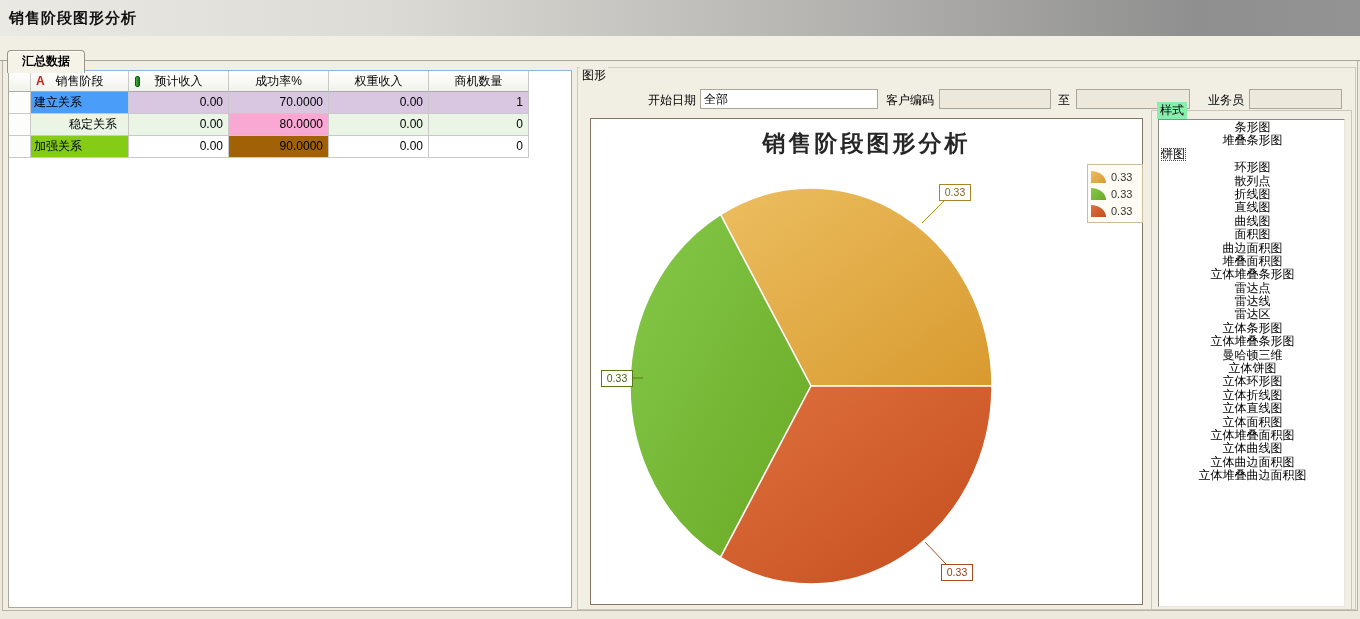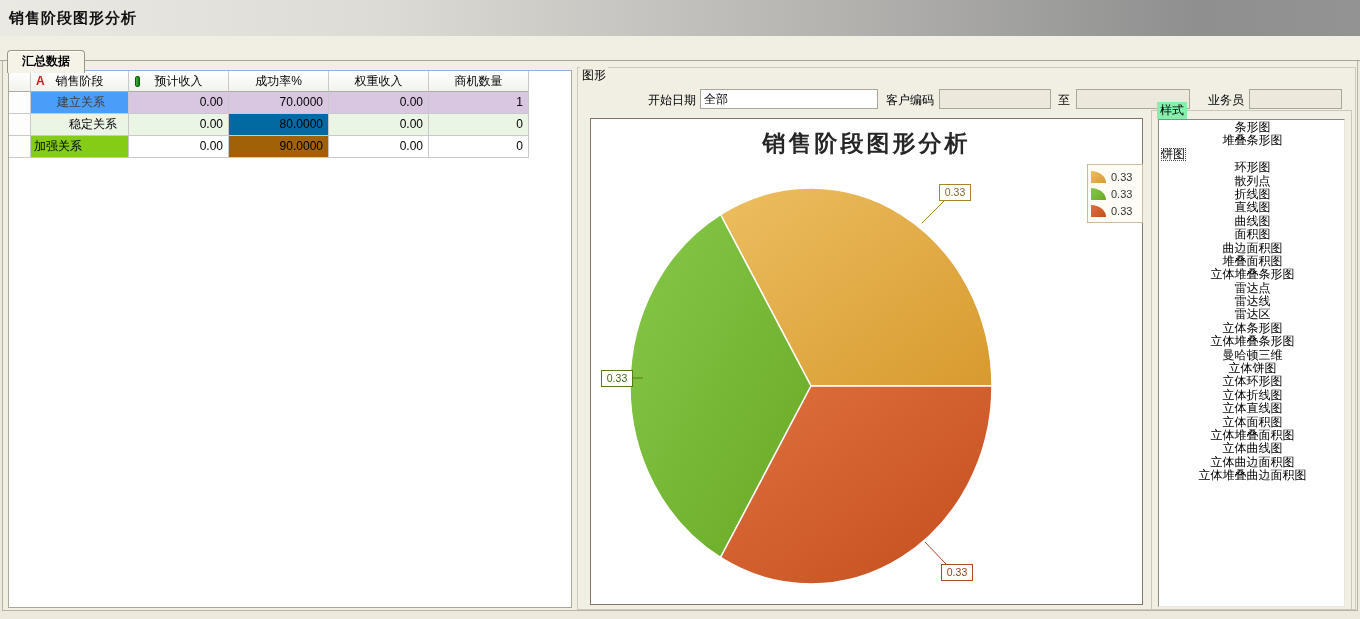--- a/index.html
+++ b/index.html
@@ -95,31 +95,31 @@
       <div class="g-cell w-num">
         <span>权重收入</span>
       </div>
       <div class="g-cell w-num">
         <span>商机数量</span>
       </div>
     </div>
     <div id="grid-body">
         <div class="g-row">
           <div class="g-cell w-sel" style="background: rgb(253, 253, 251);"></div>
-          <div class="g-cell w-name c-name" style="background: rgb(74, 157, 248); color: #404040; text-align: center;">建立关系</div>
+          <div class="g-cell w-name c-name" style="background: rgb(74, 157, 248); color: #000000;">建立关系</div>
           <div class="g-cell w-num c-num" style="background: rgb(217, 199, 226);">0.00</div>
           <div class="g-cell w-num c-num" style="background: rgb(217, 199, 226);">70.0000</div>
           <div class="g-cell w-num c-num" style="background: rgb(217, 199, 226);">0.00</div>
           <div class="g-cell w-num c-num" style="background: rgb(217, 199, 226);">1</div>
         </div>
         <div class="g-row">
           <div class="g-cell w-sel" style="background: rgb(253, 253, 251);"></div>
           <div class="g-cell w-name c-name" style="background: rgb(234, 245, 230); padding-left: 38px;">稳定关系</div>
           <div class="g-cell w-num c-num" style="background: rgb(234, 245, 230);">0.00</div>
-          <div class="g-cell w-num c-num" style="background: #0369a1;">80.0000</div>
+          <div class="g-cell w-num c-num" style="background: #f9a8d4;">80.0000</div>
           <div class="g-cell w-num c-num" style="background: rgb(234, 245, 230);">0.00</div>
           <div class="g-cell w-num c-num" style="background: rgb(234, 245, 230);">0</div>
         </div>
         <div class="g-row">
           <div class="g-cell w-sel" style="background: rgb(253, 253, 251);"></div>
           <div class="g-cell w-name c-name" style="background: #84cc16;">加强关系</div>
           <div class="g-cell w-num c-num" style="background: rgb(255, 255, 255);">0.00</div>
           <div class="g-cell w-num c-num" style="background: #a16207;">90.0000</div>
           <div class="g-cell w-num c-num" style="background: rgb(255, 255, 255);">0.00</div>
           <div class="g-cell w-num c-num" style="background: rgb(255, 255, 255);">0</div>

